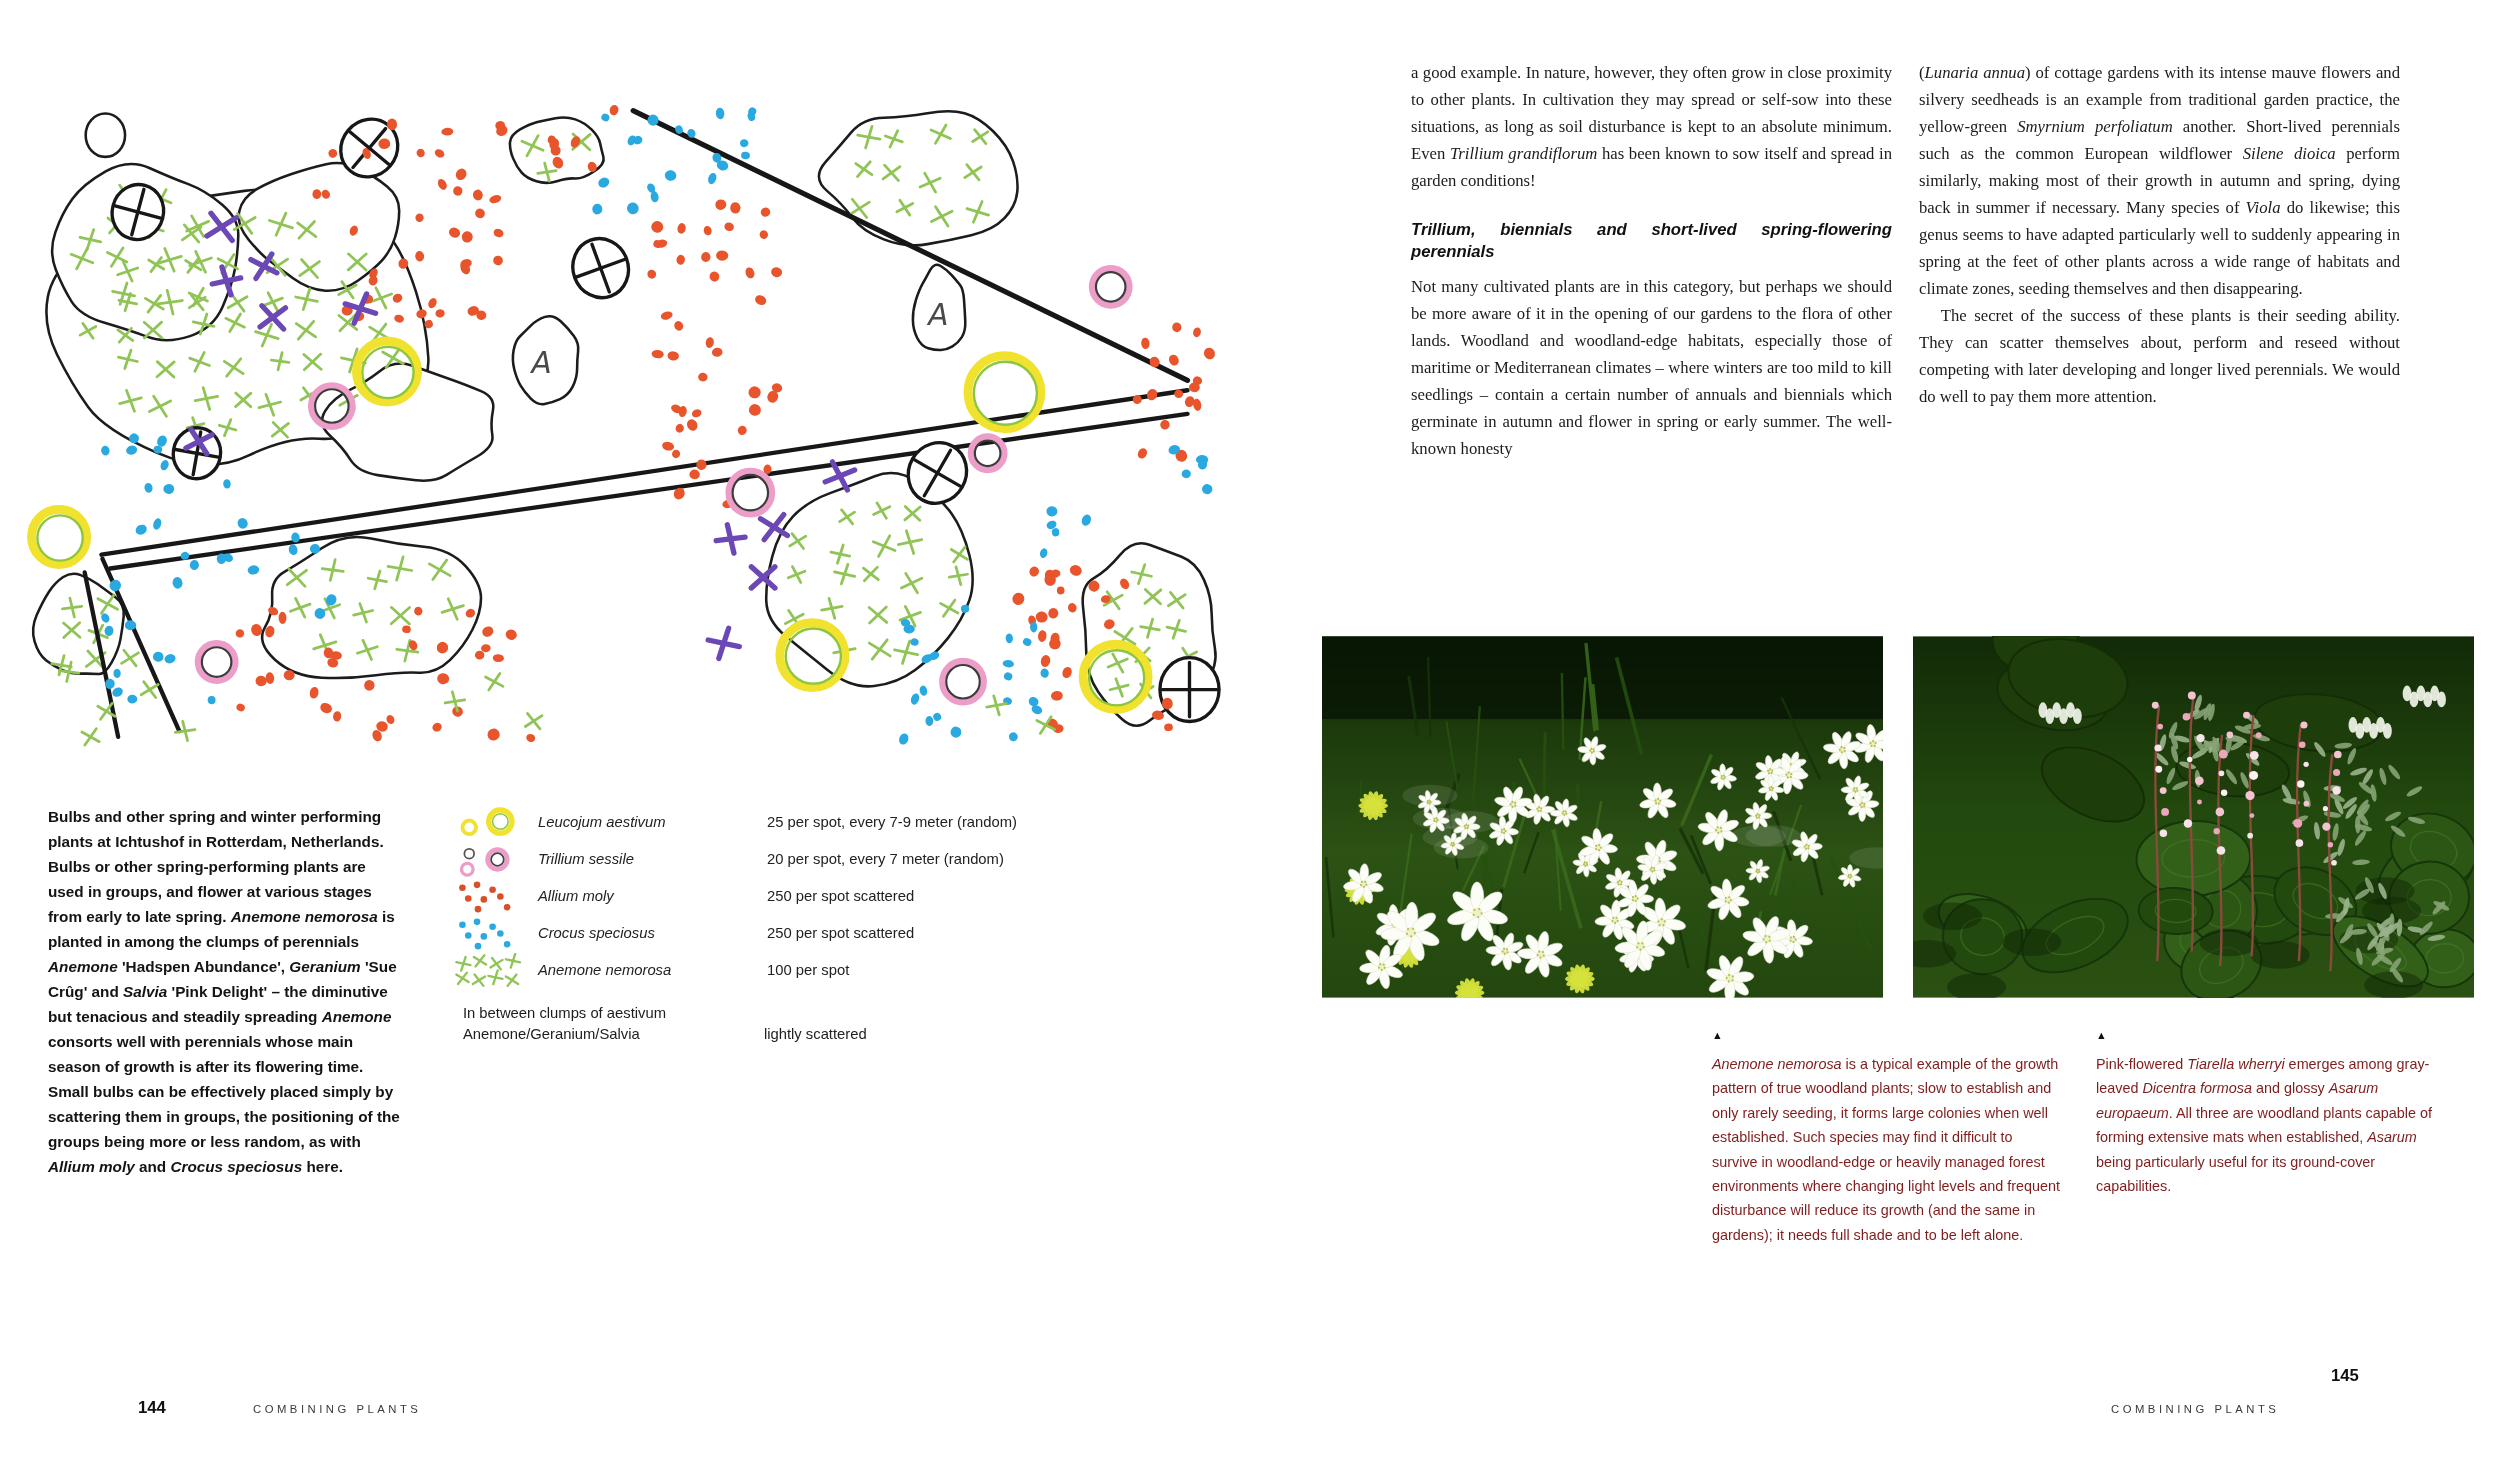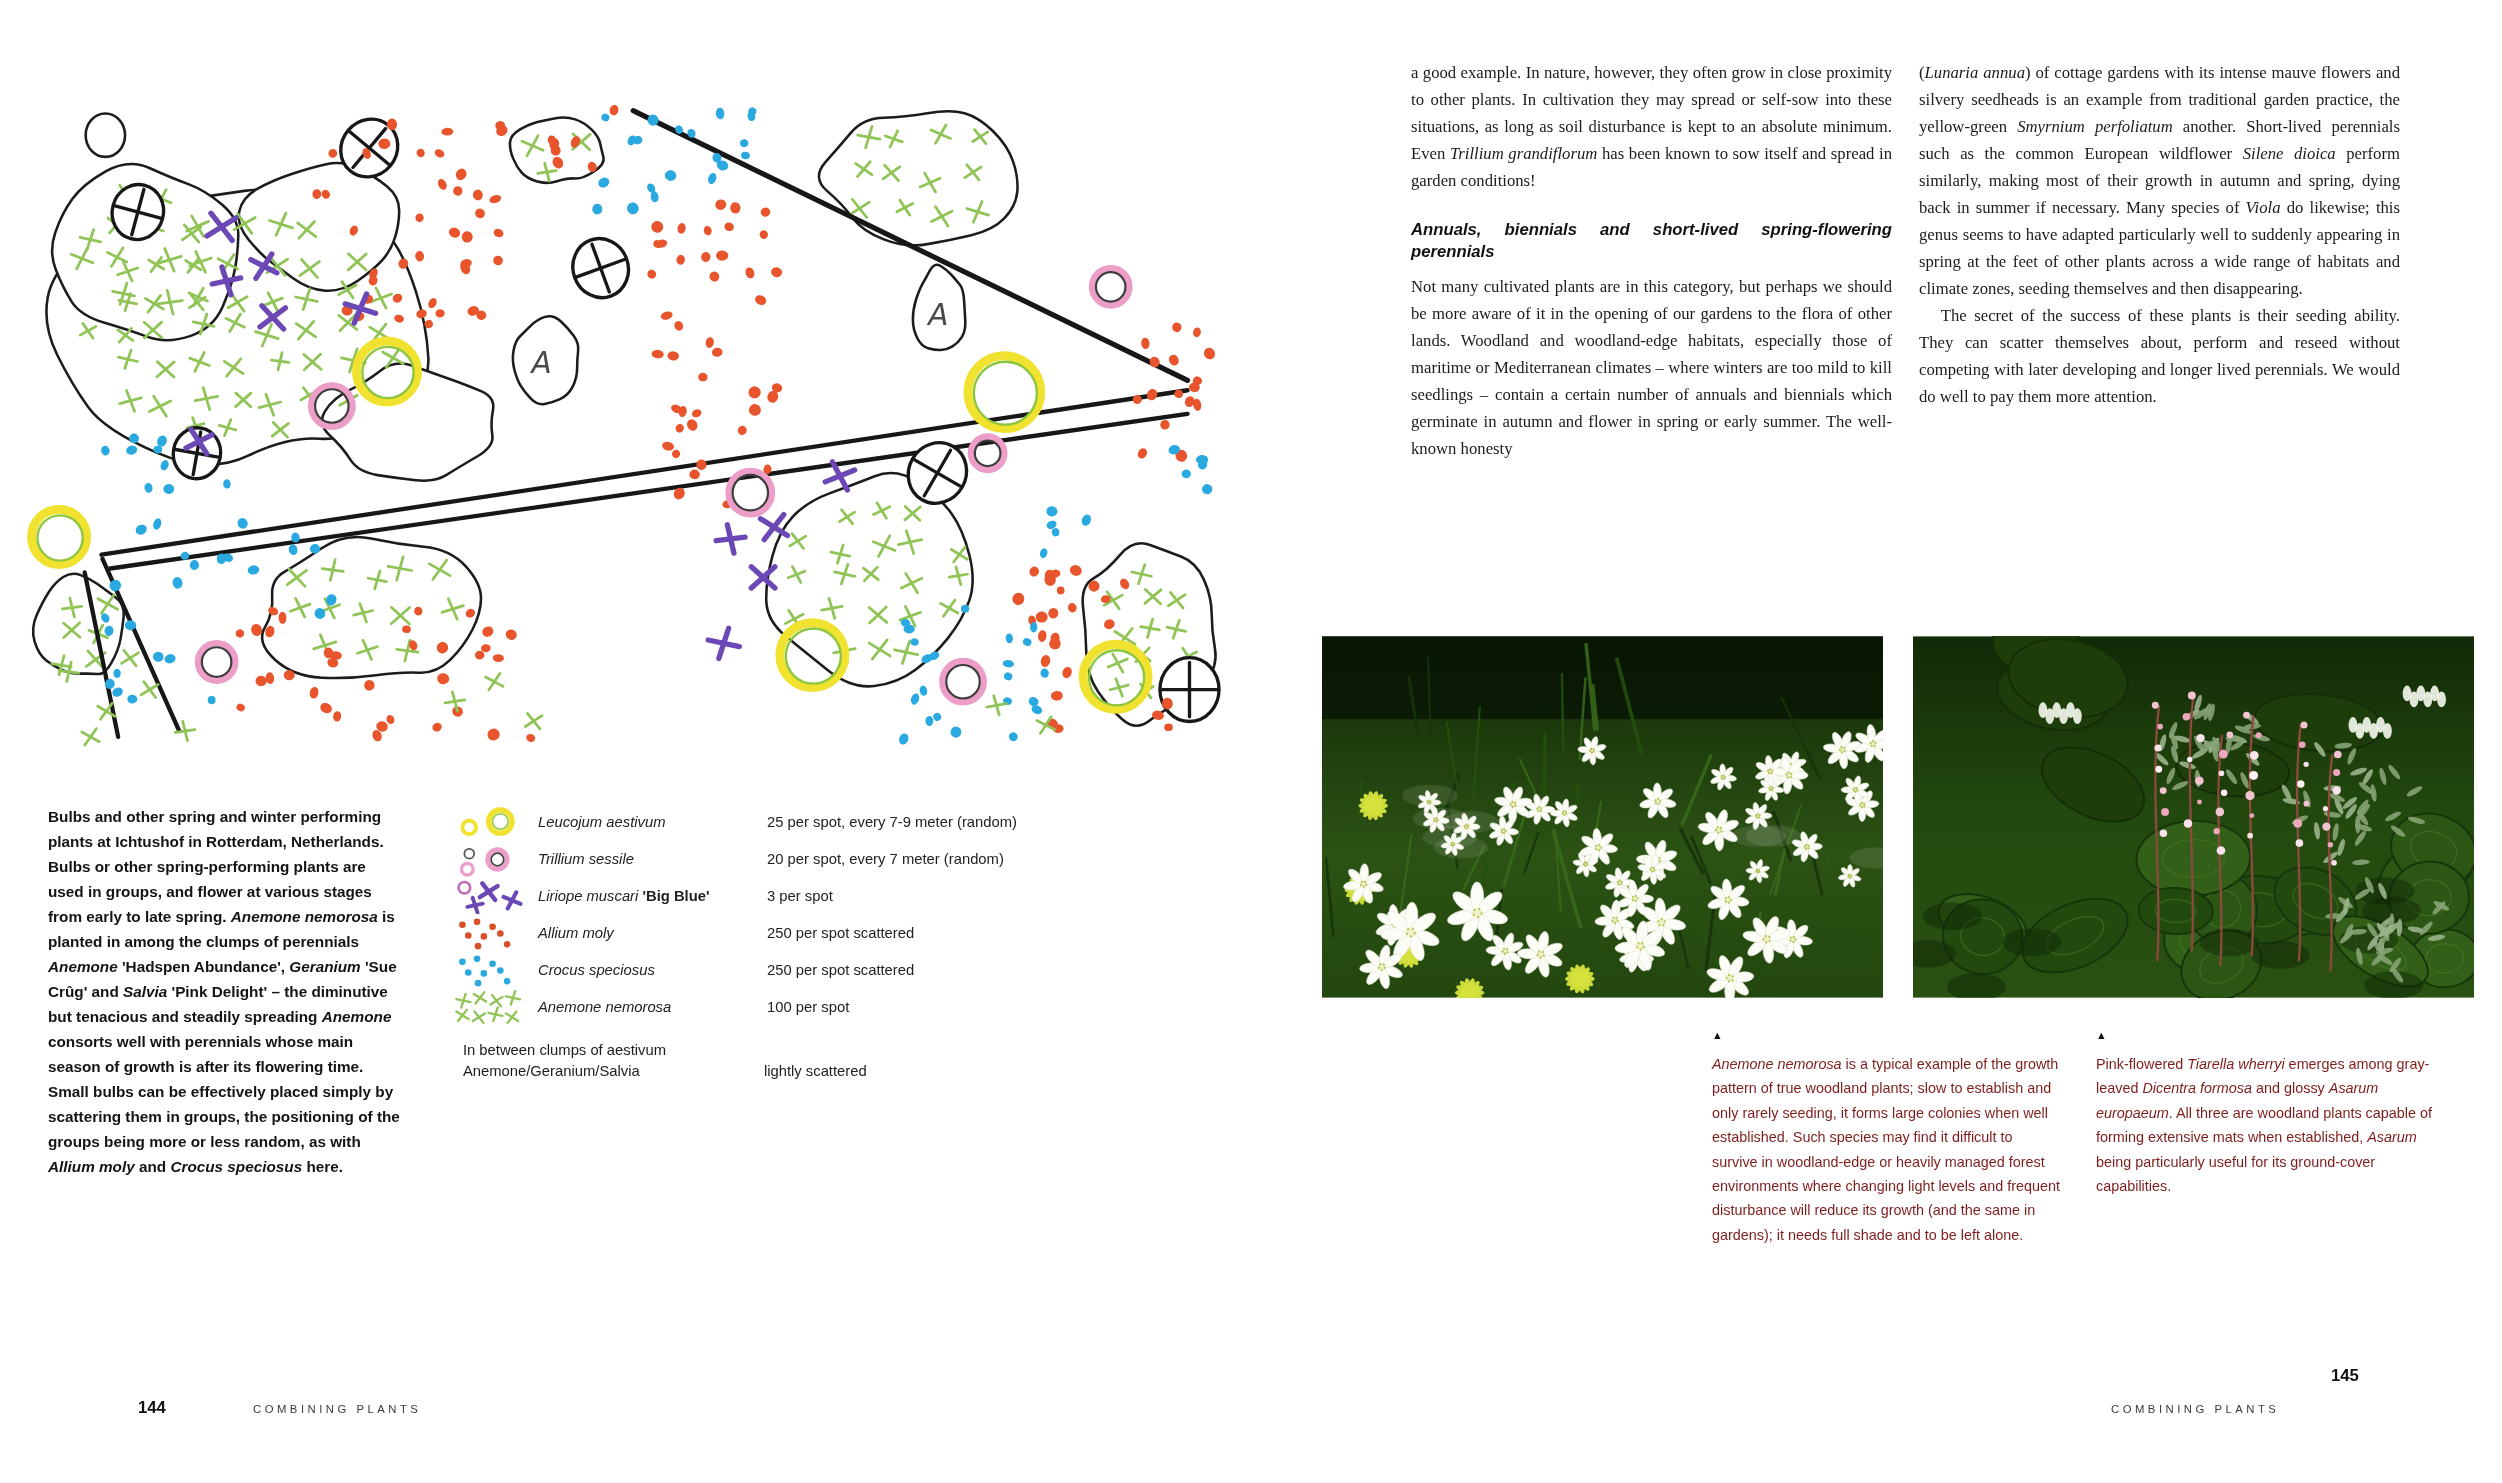--- a/index.html
+++ b/index.html
@@ -1032,39 +1032,20 @@
             <circle cx="16" cy="12" r="5" fill="none" stroke="#555" stroke-width="1.8"></circle>
             <circle cx="45" cy="18" r="10" fill="none" stroke="#ec9ec9" stroke-width="5"></circle>
             <circle cx="45" cy="18" r="6.5" fill="none" stroke="#444" stroke-width="1.8"></circle>
             <circle cx="14" cy="28" r="6" fill="none" stroke="#ec9ec9" stroke-width="3.4"></circle>
           </svg>
           <div class="lname"><span class="it">Trillium sessile</span></div>
           <div class="lqty">20 per spot, every 7 meter (random)</div>
         </div>
         <div class="lrow">
           <svg width="85" height="35" viewBox="0 0 86 36" class="lsw">
-            <circle cx="11" cy="9" r="6" fill="none" stroke="#c06ab8" stroke-width="2.6"></circle>
-            <g transform="translate(36 13) rotate(10)" stroke="#6b48b5" stroke-width="4.6" stroke-linecap="round" fill="none">
-              <line x1="-8" y1="-7.2" x2="8" y2="7.2"></line>
-              <line x1="-8" y1="7.2" x2="8" y2="-7.2"></line>
-            </g>
-            <g transform="translate(60 22) rotate(-20)" stroke="#6b48b5" stroke-width="4.2" stroke-linecap="round" fill="none">
-              <line x1="-7" y1="-6.3" x2="7" y2="6.3"></line>
-              <line x1="-7" y1="6.3" x2="7" y2="-6.3"></line>
-            </g>
-            <g transform="translate(22 27) rotate(30)" stroke="#6b48b5" stroke-width="4" stroke-linecap="round" fill="none">
-              <line x1="-6" y1="-5.4" x2="6" y2="5.4"></line>
-              <line x1="-6" y1="5.4" x2="6" y2="-5.4"></line>
-            </g>
-          </svg>
-          <div class="lname"><span class="it">Liriope muscari</span><span class="bd"> 'Big Blue'</span></div>
-          <div class="lqty">3 per spot</div>
-        </div>
-        <div class="lrow">
-          <svg width="85" height="35" viewBox="0 0 86 36" class="lsw">
             <circle cx="9" cy="9" r="3.4" fill="#d94f28"></circle>
             <circle cx="24" cy="6" r="3.4" fill="#d94f28"></circle>
             <circle cx="40" cy="11" r="3.4" fill="#d94f28"></circle>
             <circle cx="15" cy="20" r="3.4" fill="#d94f28"></circle>
             <circle cx="31" cy="21" r="3.4" fill="#d94f28"></circle>
             <circle cx="48" cy="18" r="3.4" fill="#d94f28"></circle>
             <circle cx="25" cy="31" r="3.4" fill="#d94f28"></circle>
             <circle cx="55" cy="29" r="3.4" fill="#d94f28"></circle>
           </svg>
           <div class="lname"><span class="it">Allium moly</span></div>
@@ -1127,21 +1108,21 @@
       <div class="ntext"><span>In between clumps of aestivum Anemone/Geranium/Salvia</span></div>
       <div class="lqty">lightly scattered</div>
     </div>
   </div>
 
   <div id="pn-left" class="abs pagenum">144</div>
   <div id="rf-left" class="abs runfoot">COMBINING PLANTS</div>
 
   <div id="col1" class="abs col">
     <p><span>a good example. In nature, however, they often grow in close proximity to other plants. In cultivation they may spread or self-sow into these situations, as long as soil disturbance is kept to an absolute minimum. Even </span><span class="it">Trillium grandiflorum</span><span> has been known to sow itself and spread in garden conditions!</span></p>
-    <p class="head">Annuals, biennials and short-lived spring-flowering perennials</p>
+    <p class="head">Trillium, biennials and short-lived spring-flowering perennials</p>
     <p>Not many cultivated plants are in this category, but perhaps we should be more aware of it in the opening of our gardens to the flora of other lands. Woodland and woodland-edge habitats, especially those of maritime or Mediterranean climates – where winters are too mild to kill seedlings – contain a certain number of annuals and biennials which germinate in autumn and flower in spring or early summer. The well-known honesty</p>
   </div>
 
   <div id="col2" class="abs col">
     <p><span>(</span><span class="it">Lunaria annua</span><span>) of cottage gardens with its intense mauve flowers and silvery seedheads is an example from traditional garden practice, the yellow-green </span><span class="it">Smyrnium perfoliatum</span><span> another. Short-lived perennials such as the common European wildflower </span><span class="it">Silene dioica</span><span> perform similarly, making most of their growth in autumn and spring, dying back in summer if necessary. Many species of </span><span class="it">Viola</span><span> do likewise; this genus seems to have adapted particularly well to suddenly appearing in spring at the feet of other plants across a wide range of habitats and climate zones, seeding themselves and then disappearing.</span></p>
     <p class="indent">The secret of the success of these plants is their seeding ability. They can scatter themselves about, perform and reseed without competing with later developing and longer lived perennials. We would do well to pay them more attention.</p>
   </div>
 
   <svg id="photoA" class="abs photo" width="561" height="362" viewBox="0 0 570 367">
       <defs>

